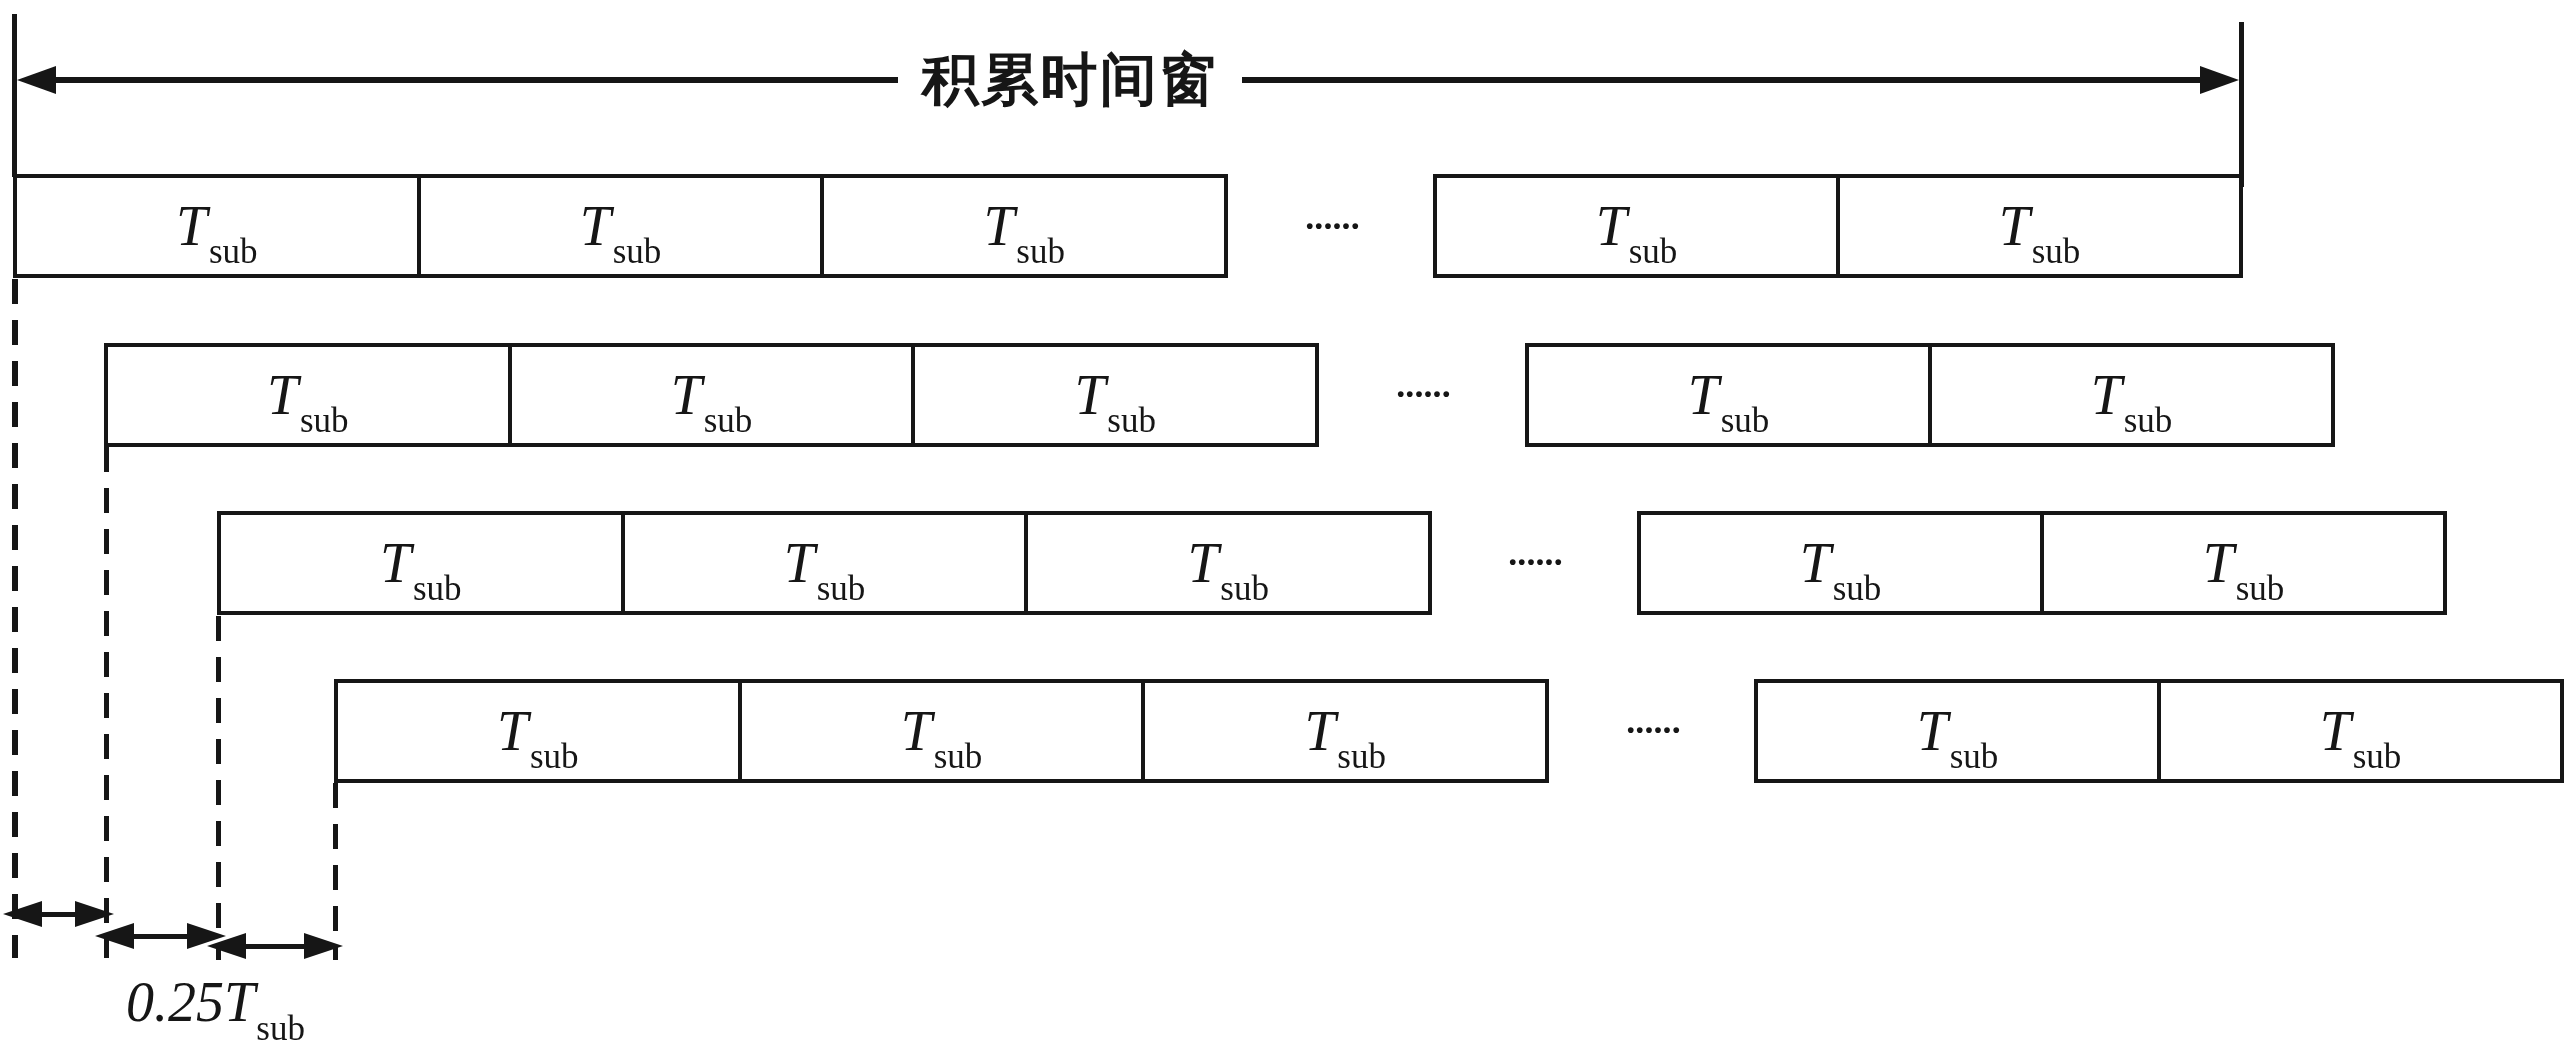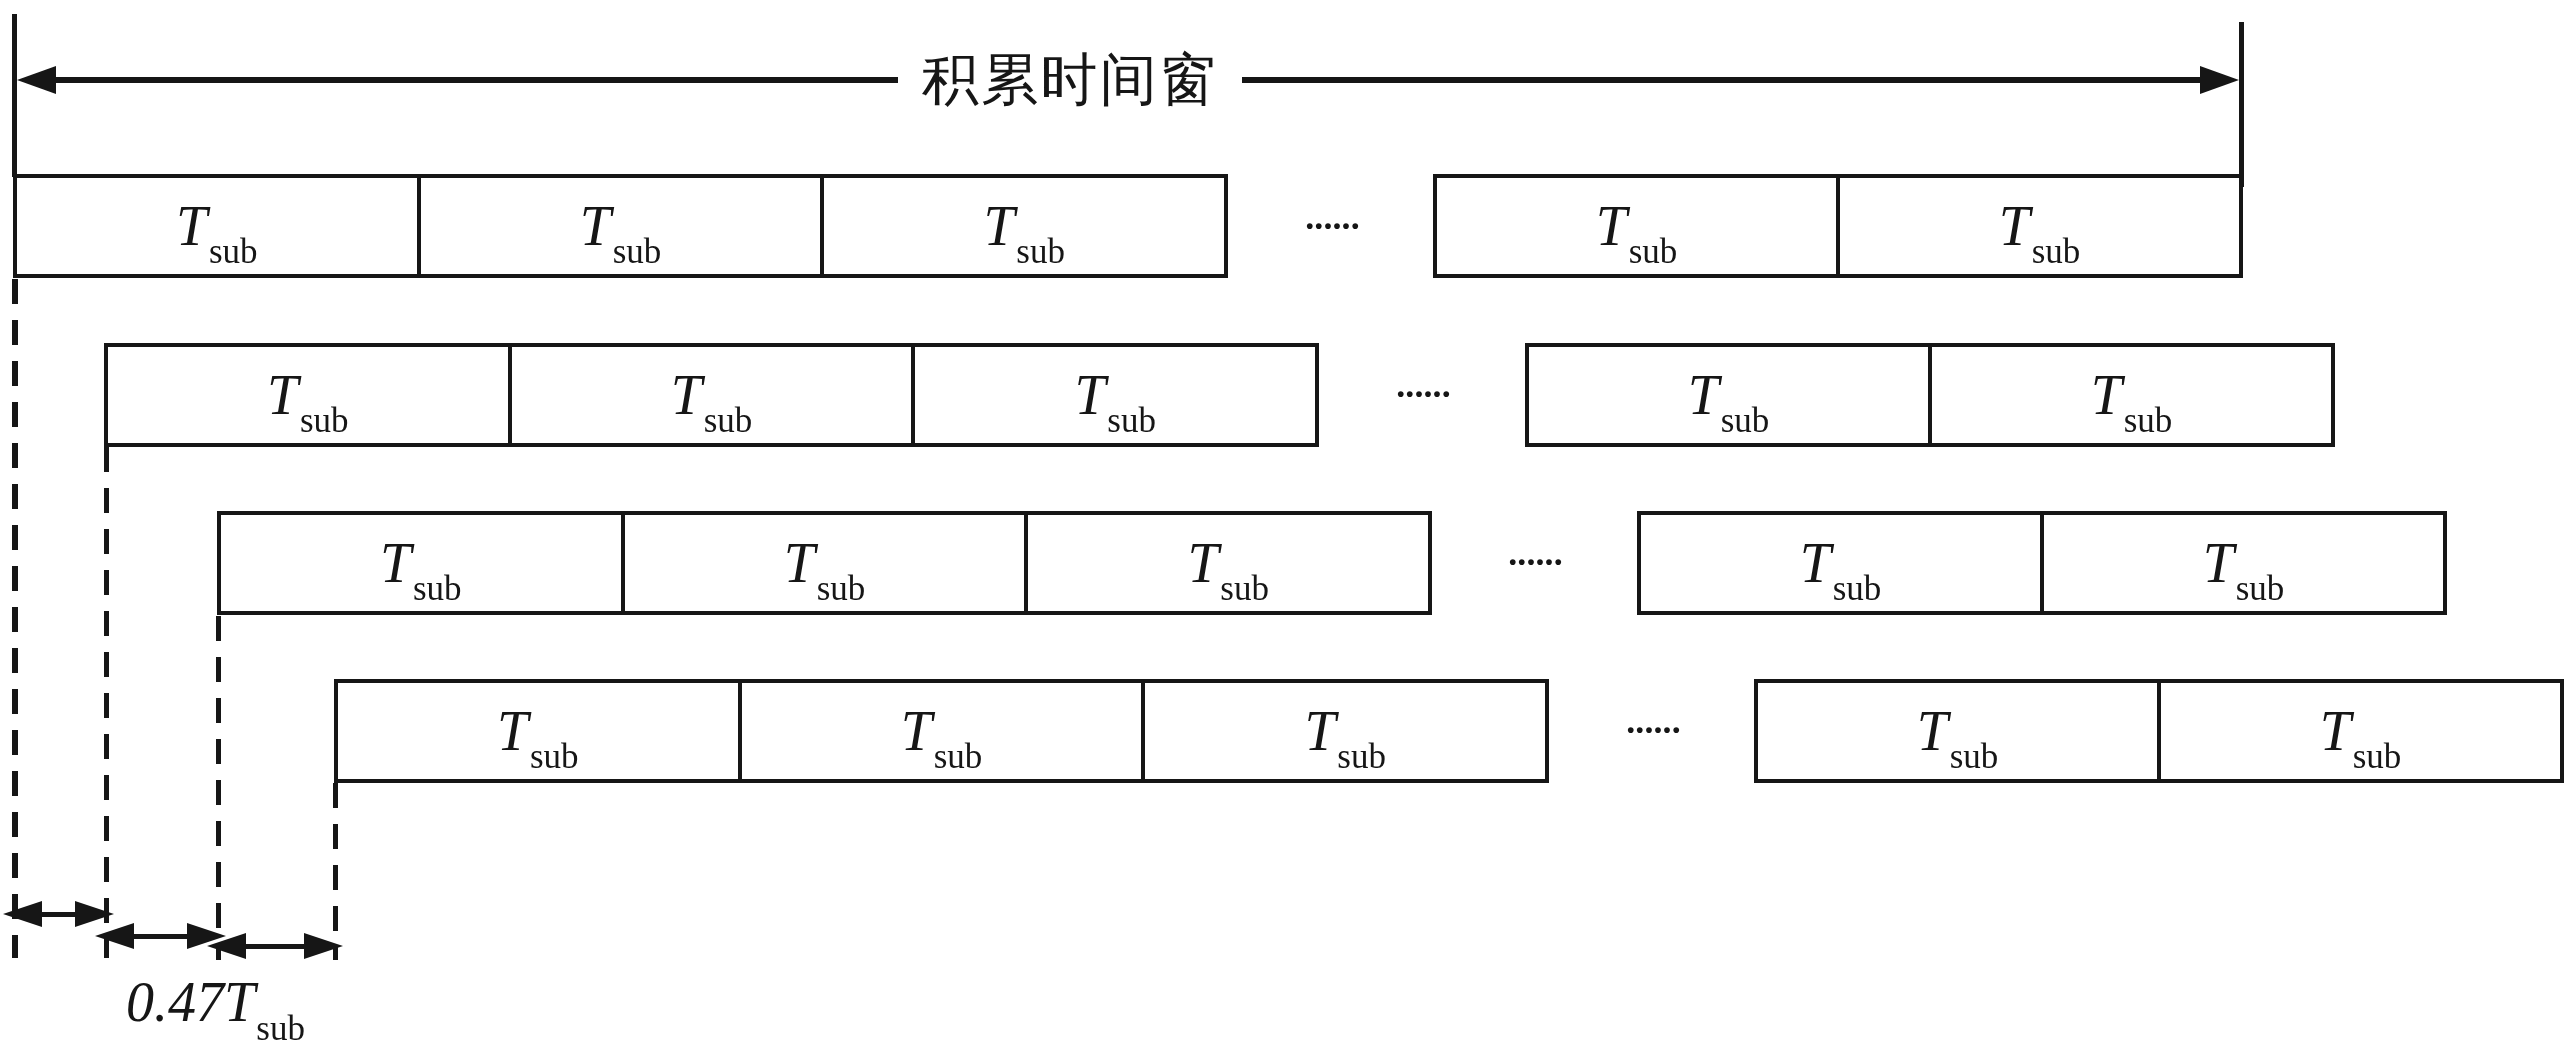--- a/index.html
+++ b/index.html
@@ -2,21 +2,21 @@
 <html style="font-size:9.4px"><head>
 <meta charset="utf-8">
 <style>
   html,body{margin:0;padding:0;background:#fff;}
   .canvas{
     position:relative;width:2576px;height:1059px;background:#ffffff;overflow:hidden;
     font-family:"Liberation Serif","DejaVu Serif",serif;color:#161616;
   }
   .title{
     position:absolute;transform:translate(-50%,-50%);white-space:nowrap;
-    font-weight:normal;font-size:57px;letter-spacing:2.3px;color:#161616;
+    font-weight:bold;font-size:57px;letter-spacing:2.3px;color:#161616;
   }
   .hline{position:absolute;background:#161616;}
   .vbar{position:absolute;background:#161616;}
   .tri{position:absolute;width:0;height:0;}
   .grp{
     position:absolute;background:#fff;border:4.1px solid #161616;box-sizing:border-box;
     display:flex;align-items:stretch;
   }
   .cell{
     flex:1 1 0;border-right:4.1px solid #161616;
@@ -194,16 +194,16 @@
       <div class="tri" style="left: 2.9px; top: 901px; border-top: 13.5px solid transparent; border-bottom: 13.5px solid transparent; border-right: 39px solid rgb(22, 22, 22);"></div>
       <div class="tri" style="left: 75px; top: 901px; border-top: 13.5px solid transparent; border-bottom: 13.5px solid transparent; border-left: 39px solid rgb(22, 22, 22);"></div>
       <div class="hline" style="left: 37px; top: 912px; width: 43px; height: 5.3px;"></div>
       <div class="tri" style="left: 95px; top: 923px; border-top: 13.5px solid transparent; border-bottom: 13.5px solid transparent; border-right: 39px solid rgb(22, 22, 22);"></div>
       <div class="tri" style="left: 187px; top: 923px; border-top: 13.5px solid transparent; border-bottom: 13.5px solid transparent; border-left: 39px solid rgb(22, 22, 22);"></div>
       <div class="hline" style="left: 129px; top: 934px; width: 63px; height: 5.3px;"></div>
       <div class="tri" style="left: 207px; top: 933px; border-top: 13.5px solid transparent; border-bottom: 13.5px solid transparent; border-right: 39px solid rgb(22, 22, 22);"></div>
       <div class="tri" style="left: 304px; top: 933px; border-top: 13.5px solid transparent; border-bottom: 13.5px solid transparent; border-left: 39px solid rgb(22, 22, 22);"></div>
       <div class="hline" style="left: 241px; top: 944px; width: 68px; height: 5.3px;"></div>
     </div>
-  <div class="offset-label" style="left: 126px; top: 974px;"><span class="ol-main"><span>0.47</span><span>T</span></span><span class="ol-sub">sub</span>
+  <div class="offset-label" style="left: 126px; top: 974px;"><span class="ol-main"><span>0.25</span><span>T</span></span><span class="ol-sub">sub</span>
   </div>
 </div>
 
 
 </body></html>

